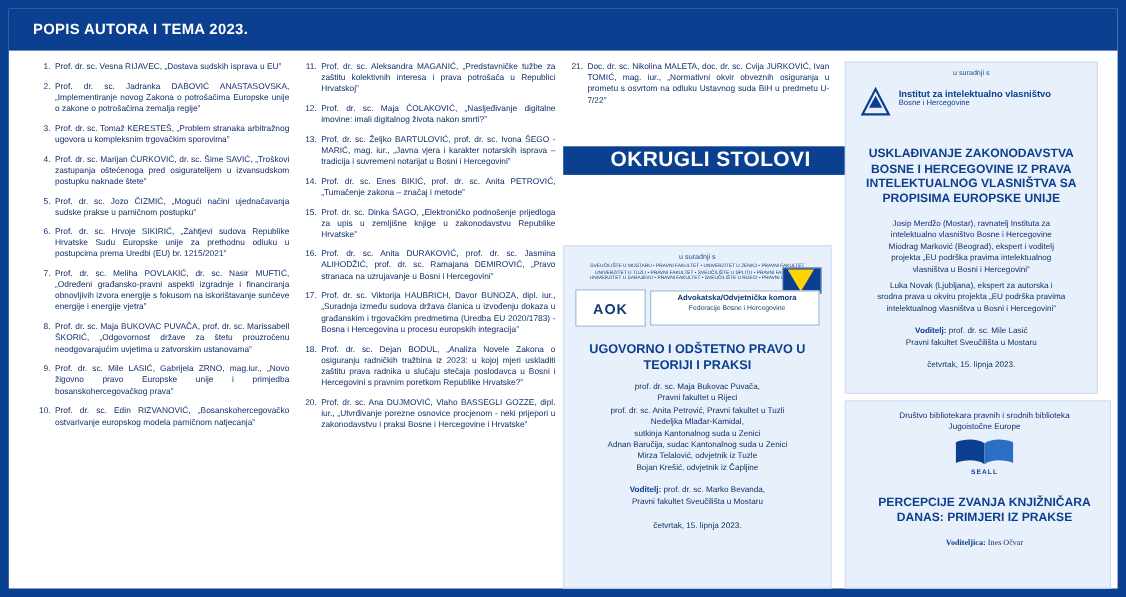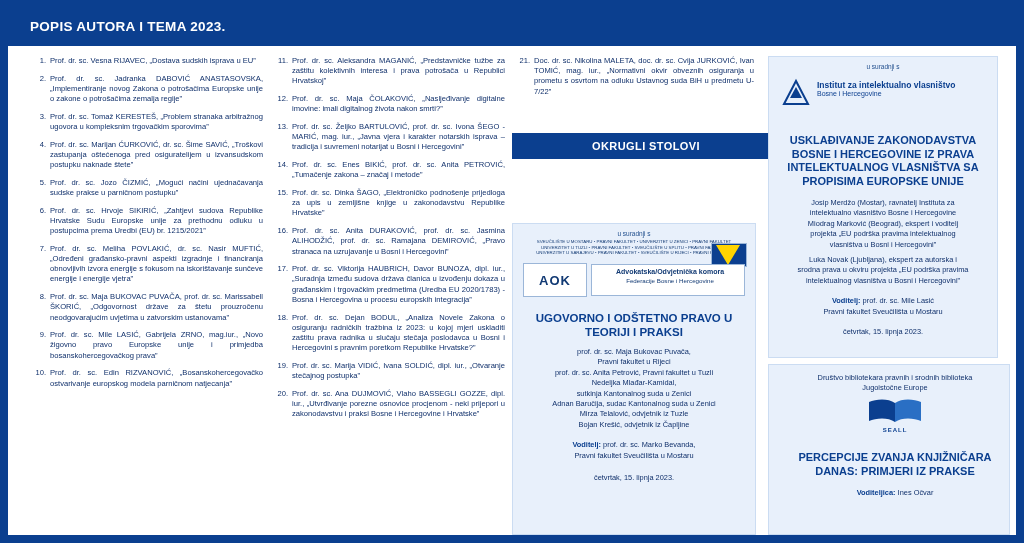--- a/index.html
+++ b/index.html
@@ -35,21 +35,21 @@
   .col1{left:20px;width:235px;}
   .col2{left:262px;width:235px;}
   .col3{left:504px;width:242px;}
 
   .item{position:relative;padding-left:22px;margin-bottom:7.5px;text-align:justify;}
   .item .num{position:absolute;left:0;top:0;width:18px;text-align:right;}
 
   
   .okrugli{
     position:absolute;left:504px;top:125px;width:268px;height:26px;
-    background:#0b3f8f;color:#fff;font-weight:bold;font-size:11px;
+    background:#0b3f8f;color:#fff;font-weight:bold;font-size:19px;
     display:flex;align-items:center;justify-content:center;letter-spacing:.4px;
   }
 
   
   .panel{
     position:absolute;background:#e8f0fb;border:1px solid #cbdcf2;
     text-align:center;color:#10306b;
   }
   .panel .suradnji{
     font-size:6.5px;color:#24518f;margin-top:6px;
@@ -74,21 +74,21 @@
   .p-top .logos{height:58px;position:relative;}
   .p-top h3{margin:6px 12px 0 12px;font-size:11px;line-height:13.5px;}
   .p-top .body{margin:10px 14px 4px 14px;}
   .p-top .vod{margin:10px 14px 0 14px;}
   .p-top .date{margin:10px 0 0 0;}
 
   .p-bot{left:760px;top:356px;width:228px;height:169px;padding-left:12px;}
   .p-bot .hdr{font-size:7.4px;line-height:10px;margin:8px 14px 0 14px;color:#10306b;}
   .p-bot .logos{height:46px;position:relative;margin-top:4px;}
   .p-bot h3{margin:8px 12px 0 12px;font-size:11px;line-height:13.5px;}
-  .p-bot .vod{margin:10px 14px 0 14px;}
+  .p-bot .vod{margin:10px 14px 0 14px;font-family:Liberation Serif, serif;}
 
   
   .logo-ipr{position:absolute;left:12px;top:6px;width:204px;height:36px;}
   .logo-ipr .mark{position:absolute;left:0;top:2px;width:30px;height:30px;}
   .logo-ipr .txt{position:absolute;left:36px;top:4px;text-align:left;}
   .logo-ipr .txt .l1{font-size:8.5px;color:#0b3f8f;font-weight:bold;}
   .logo-ipr .txt .l2{font-size:7px;color:#0b3f8f;}
 
   .logo-aok{position:absolute;left:10px;top:26px;width:222px;height:34px;}
   .logo-aok .badge{position:absolute;left:0;top:0;width:62px;height:32px;border:1px solid #9bb6d8;background:#fff;
@@ -131,21 +131,20 @@
 
     <div class="col col2">
       <div class="item"><span class="num">11.</span><span>Prof. dr. sc. Aleksandra MAGANIĆ, „Predstavničke tužbe za zaštitu kolektivnih interesa i prava potrošača u Republici Hrvatskoj”</span></div>
       <div class="item"><span class="num">12.</span><span>Prof. dr. sc. Maja ČOLAKOVIĆ, „Nasljeđivanje digitalne imovine: imali digitalnog života nakon smrti?”</span></div>
       <div class="item"><span class="num">13.</span><span>Prof. dr. sc. Željko BARTULOVIĆ, prof. dr. sc. Ivona ŠEGO - MARIĆ, mag. iur., „Javna vjera i karakter notarskih isprava – tradicija i suvremeni notarijat u Bosni i Hercegovini”</span></div>
       <div class="item"><span class="num">14.</span><span>Prof. dr. sc. Enes BIKIĆ, prof. dr. sc. Anita PETROVIĆ, „Tumačenje zakona – značaj i metode”</span></div>
       <div class="item"><span class="num">15.</span><span>Prof. dr. sc. Dinka ŠAGO, „Elektroničko podnošenje prijedloga za upis u zemljišne knjige u zakonodavstvu Republike Hrvatske”</span></div>
       <div class="item"><span class="num">16.</span><span>Prof. dr. sc. Anita DURAKOVIĆ, prof. dr. sc. Jasmina ALIHODŽIĆ, prof. dr. sc. Ramajana DEMIROVIĆ, „Pravo stranaca na uzrujavanje u Bosni i Hercegovini”</span></div>
       <div class="item"><span class="num">17.</span><span>Prof. dr. sc. Viktorija HAUBRICH, Davor BUNOZA, dipl. iur., „Suradnja između sudova država članica u izvođenju dokaza u građanskim i trgovačkim predmetima (Uredba EU 2020/1783) - Bosna i Hercegovina u procesu europskih integracija”</span></div>
       <div class="item"><span class="num">18.</span><span>Prof. dr. sc. Dejan BODUL, „Analiza Novele Zakona o osiguranju radničkih tražbina iz 2023: u kojoj mjeri uskladiti zaštitu prava radnika u slučaju stečaja poslodavca u Bosni i Hercegovini s pravnim poretkom Republike Hrvatske?”</span></div>
-      <div class="item"><span class="num">19.</span><span>Prof. dr. sc. Marija VIDIĆ, Ivana SOLDIĆ, dipl. iur., „Otvaranje stečajnog postupka”</span></div>
       <div class="item"><span class="num">20.</span><span>Prof. dr. sc. Ana DUJMOVIĆ, Vlaho BASSEGLI GOZZE, dipl. iur., „Utvrđivanje porezne osnovice procjenom - neki prijepori u zakonodavstvu i praksi Bosne i Hercegovine i Hrvatske”</span></div>
     </div>
 
     <div class="col col3">
       <div class="item"><span class="num">21.</span><span>Doc. dr. sc. Nikolina MALETA, doc. dr. sc. Cvija JURKOVIĆ, Ivan TOMIĆ, mag. iur., „Normativni okvir obveznih osiguranja u prometu s osvrtom na odluku Ustavnog suda BiH u predmetu U-7/22”</span></div>
     </div>
 
     <div class="okrugli">OKRUGLI STOLOVI</div>
 
     <div class="panel p-aok">

